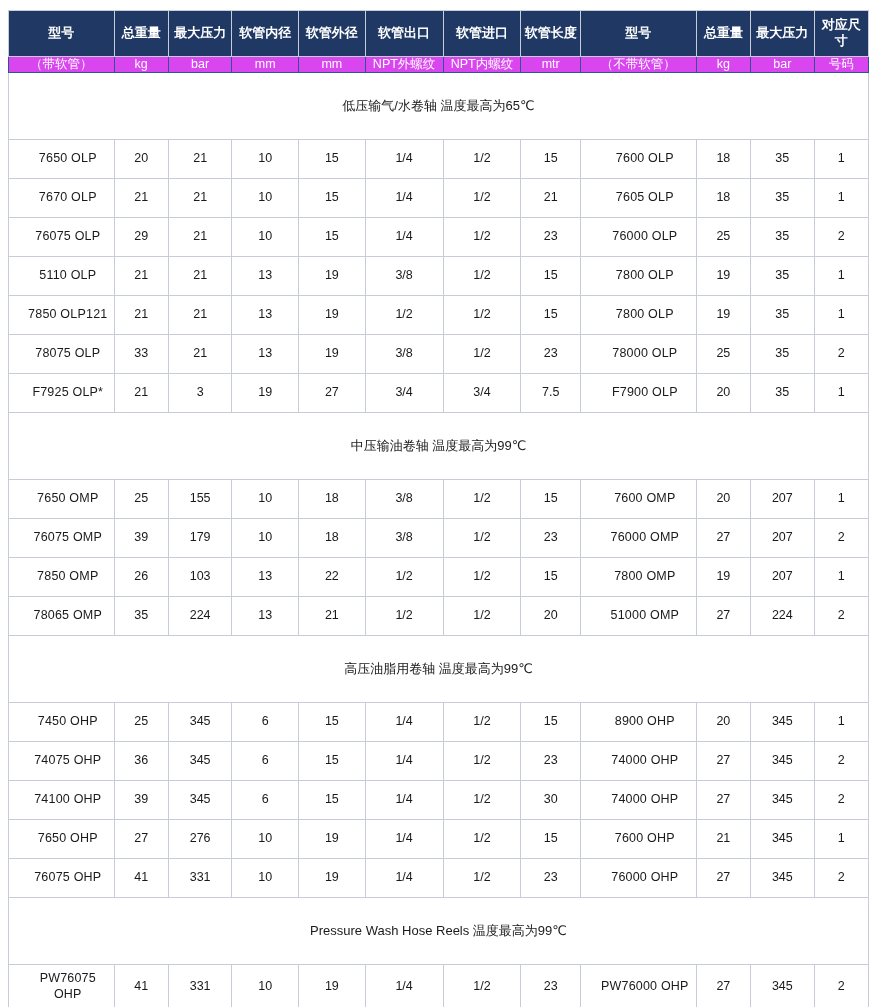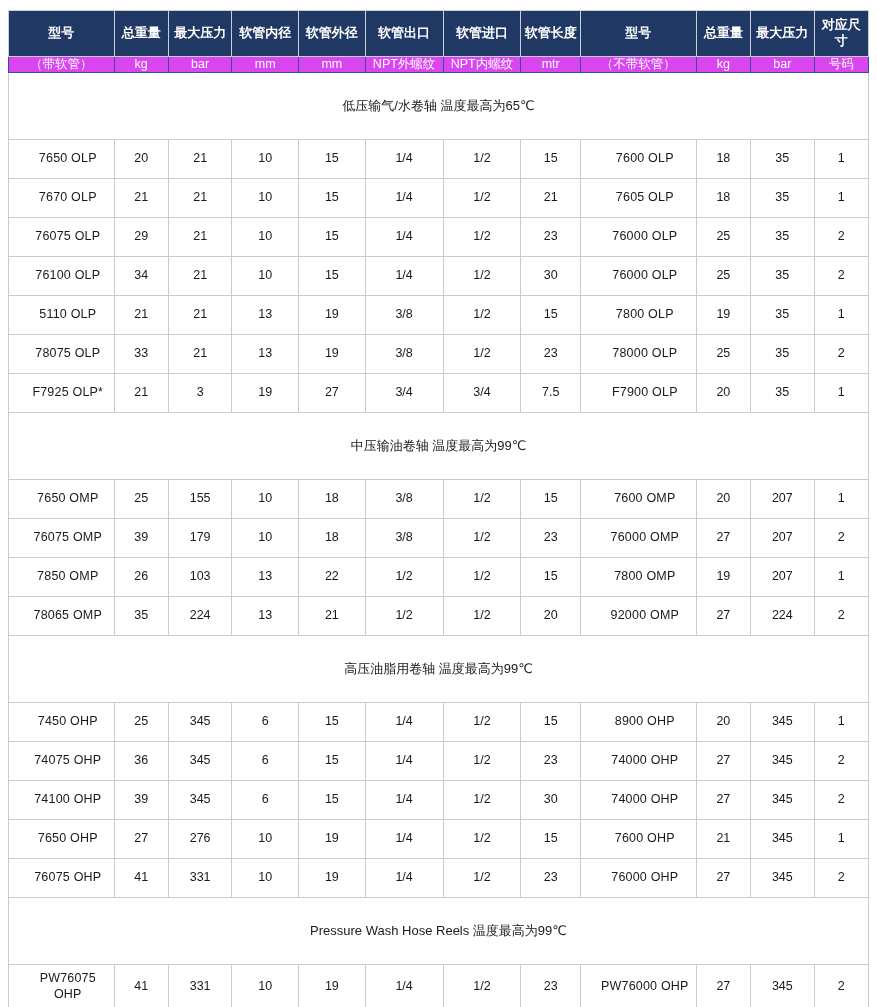--- a/index.html
+++ b/index.html
@@ -163,40 +163,40 @@
           <td>15</td>
           <td>1/4</td>
           <td>1/2</td>
           <td>23</td>
           <td class="model">76000 OLP</td>
           <td>25</td>
           <td>35</td>
           <td>2</td>
         </tr>
         <tr class="data">
-          <td class="model">76100 OLP</td>
-          <td>34</td>
-          <td>21</td>
-          <td>10</td>
-          <td>15</td>
-          <td>1/4</td>
-          <td>1/2</td>
-          <td>30</td>
-          <td class="model">76000 OLP</td>
-          <td>25</td>
-          <td>35</td>
-          <td>2</td>
-        </tr>
-        <tr class="data">
           <td class="model">5110 OLP</td>
           <td>21</td>
           <td>21</td>
           <td>13</td>
           <td>19</td>
           <td>3/8</td>
+          <td>1/2</td>
+          <td>15</td>
+          <td class="model">7800 OLP</td>
+          <td>19</td>
+          <td>35</td>
+          <td>1</td>
+        </tr>
+        <tr class="data">
+          <td class="model">7850 OLP121</td>
+          <td>21</td>
+          <td>21</td>
+          <td>13</td>
+          <td>19</td>
+          <td>1/2</td>
           <td>1/2</td>
           <td>15</td>
           <td class="model">7800 OLP</td>
           <td>19</td>
           <td>35</td>
           <td>1</td>
         </tr>
         <tr class="data">
           <td class="model">78075 OLP</td>
           <td>33</td>
@@ -272,21 +272,21 @@
         </tr>
         <tr class="data">
           <td class="model">78065 OMP</td>
           <td>35</td>
           <td>224</td>
           <td>13</td>
           <td>21</td>
           <td>1/2</td>
           <td>1/2</td>
           <td>20</td>
-          <td class="model">92000 OMP</td>
+          <td class="model">51000 OMP</td>
           <td>27</td>
           <td>224</td>
           <td>2</td>
         </tr>
         <tr class="section">
           <td colspan="12">高压油脂用卷轴  温度最高为99℃</td>
         </tr>
         <tr class="data">
           <td class="model">7450 OHP</td>
           <td>25</td>

